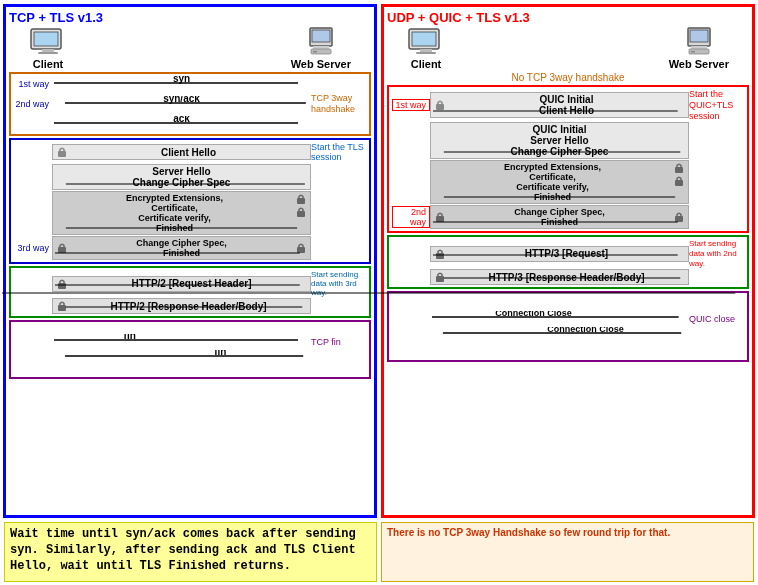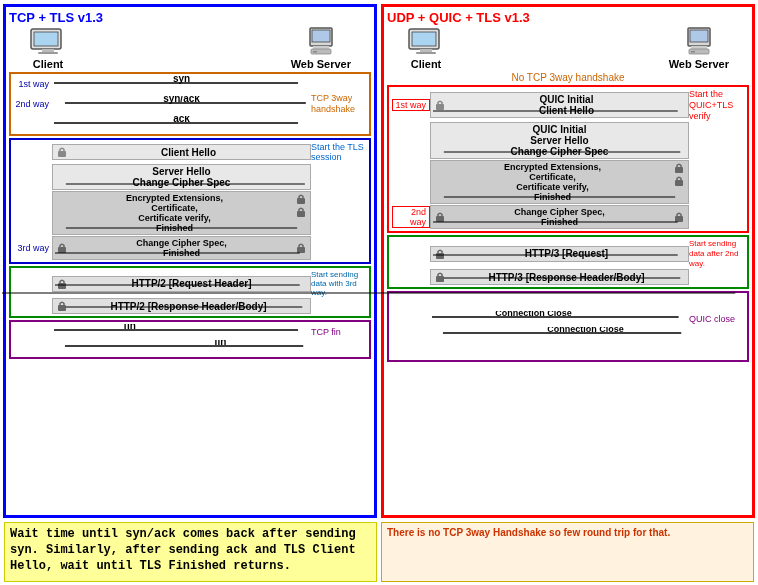--- a/index.html
+++ b/index.html
@@ -196,21 +196,21 @@
             <span style="flex:1;font-size:10px;font-weight:bold;text-align:center;">HTTP/2 [Response Header/Body]</span>
             <svg width="100%" height="12" style="position:absolute;bottom:0;left:0;">
               <line x1="5%" y1="6" x2="97%" y2="6" stroke="#000" stroke-width="1"></line>
               <polygon points="5%,6 calc(5% + 6),2 calc(5% + 6),10" fill="#000" transform="translate(3,0)"></polygon>
             </svg>
           </div>
           <span style="width:55px;"></span>
         </div>
       </div>
 
-      <div style="border:2px solid #800080; padding:2px 3px; margin-bottom:2px; flex-shrink:0;">
+      <div style="border:2px solid #800080; padding:12px 3px; margin-bottom:2px; flex-shrink:0;">
 
         <div style="display:flex; align-items:center; margin-bottom:1px;">
           <span style="width:38px;"></span>
           <div style="flex:1;position:relative;">
             <svg width="100%" height="13">
               <line x1="2" y1="6" x2="95%" y2="6" stroke="#000" stroke-width="1.5"></line>
               <text x="30%" y="5" text-anchor="middle" font-size="10" font-weight="bold" fill="#000">fin</text>
               <polygon points="95%,6 calc(95% - 6),2 calc(95% - 6),10" fill="#000" transform="translate(-3,0)"></polygon>
             </svg>
           </div>
@@ -269,21 +269,21 @@
               </svg>
             <div style="flex:1;text-align:center;">
               <div style="font-size:10px;font-weight:bold;">QUIC Initial</div>
               <div style="font-size:10px;font-weight:bold;">Client Hello</div>
             </div>
             <svg width="100%" height="12" style="position:absolute;bottom:0;left:0;">
               <line x1="2" y1="6" x2="96%" y2="6" stroke="#000" stroke-width="1"></line>
               <polygon points="96%,6 calc(96% - 6),2 calc(96% - 6),10" fill="#000" transform="translate(-3,0)"></polygon>
             </svg>
           </div>
-          <span style="width:55px;font-size:9px;color:#ff0000;line-height:1.2;">Start the QUIC+TLS verify</span>
+          <span style="width:55px;font-size:9px;color:#ff0000;line-height:1.2;">Start the QUIC+TLS session</span>
         </div>
 
         <div style="display:flex; align-items:center; margin-bottom:1px;">
           <span style="width:38px;"></span>
           <div style="flex:1; background:#e8e8e8; border:1px solid #aaa; padding:1px 3px; position:relative;">
             <div style="font-size:10px;font-weight:bold;text-align:center;">QUIC Initial</div>
             <div style="font-size:10px;font-weight:bold;text-align:center;">Server Hello</div>
             <div style="font-size:10px;font-weight:bold;text-align:center;">Change Cipher Spec</div>
             <svg width="100%" height="12" style="position:absolute;bottom:0;left:0;">
               <line x1="5%" y1="6" x2="97%" y2="6" stroke="#000" stroke-width="1"></line>
@@ -351,21 +351,21 @@
             <svg width="12" height="12" viewBox="0 0 12 12">
                 <rect x="2" y="5" width="8" height="6" rx="1" fill="#666"></rect>
                 <path d="M4,5 V3.5 Q6,1 8,3.5 V5" fill="none" stroke="#666" stroke-width="1.5"></path>
               </svg>
             <span style="flex:1;font-size:10px;font-weight:bold;text-align:center;">HTTP/3 [Request]</span>
             <svg width="100%" height="12" style="position:absolute;bottom:0;left:0;">
               <line x1="2" y1="6" x2="96%" y2="6" stroke="#000" stroke-width="1"></line>
               <polygon points="96%,6 calc(96% - 6),2 calc(96% - 6),10" fill="#000" transform="translate(-3,0)"></polygon>
             </svg>
           </div>
-          <span style="width:55px;font-size:8px;color:#ff0000;line-height:1.2;">Start sending data after 2nd way.</span>
+          <span style="width:55px;font-size:8px;color:#ff0000;line-height:1.2;">Start sending data with 2nd way.</span>
         </div>
         <div style="display:flex; align-items:center;">
           <span style="width:38px;"></span>
           <div style="flex:1; background:#e0e0e0; border:1px solid #aaa; padding:1px 3px; display:flex; align-items:center; gap:2px; position:relative;">
             <svg width="12" height="12" viewBox="0 0 12 12">
                 <rect x="2" y="5" width="8" height="6" rx="1" fill="#666"></rect>
                 <path d="M4,5 V3.5 Q6,1 8,3.5 V5" fill="none" stroke="#666" stroke-width="1.5"></path>
               </svg>
             <span style="flex:1;font-size:10px;font-weight:bold;text-align:center;">HTTP/3 [Response Header/Body]</span>
             <svg width="100%" height="12" style="position:absolute;bottom:0;left:0;">

